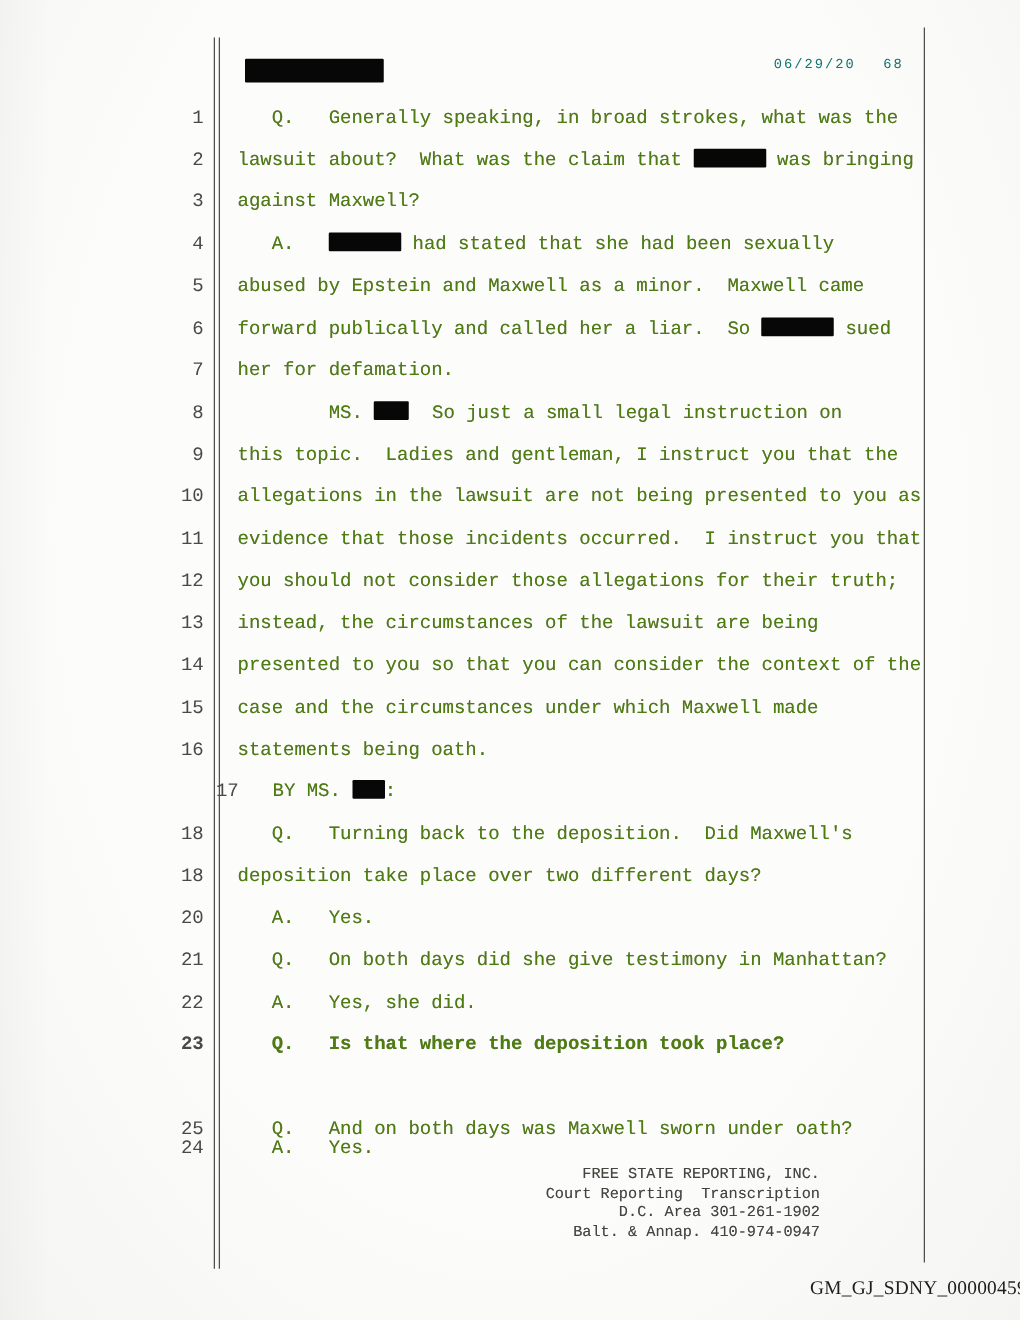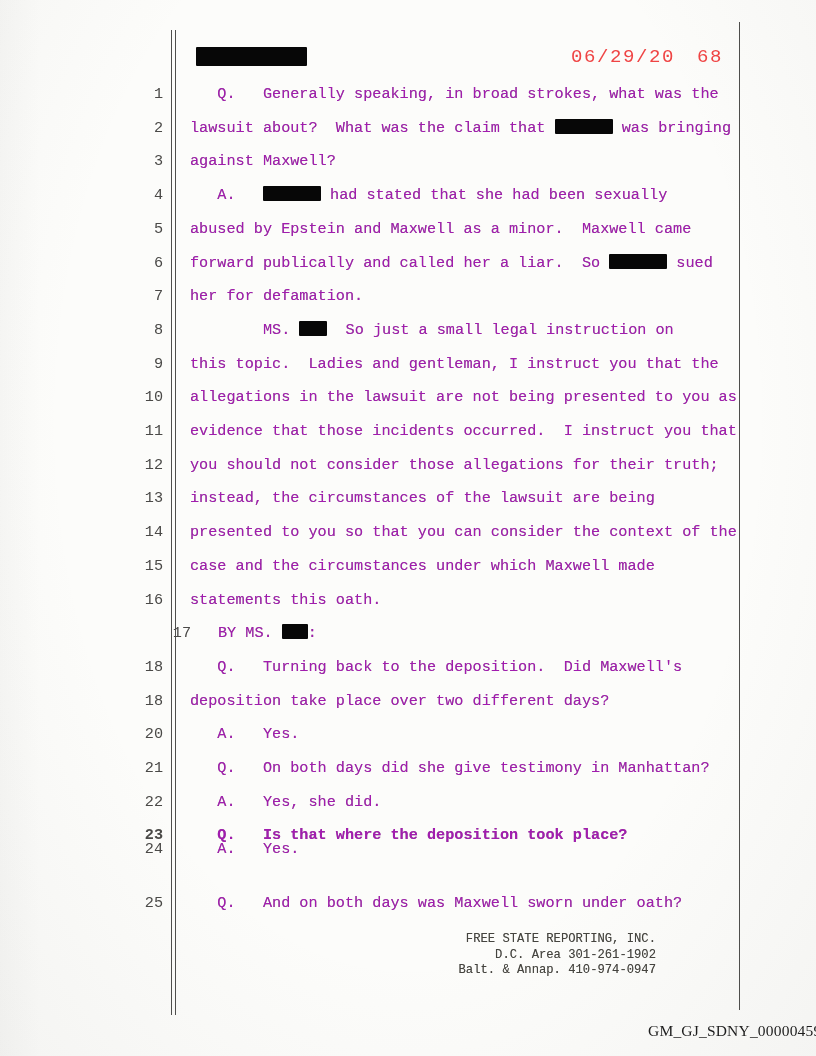--- a/index.html
+++ b/index.html
@@ -26,31 +26,31 @@
   }
   .rule-right{
     position:absolute;left:739px;top:22px;height:988px;width:1.4px;
     background:#4e4e4c;
   }
   .hdr-redaction{
     position:absolute;left:196px;top:47px;height:19px;background:#070707;border-radius:1px;
   }
   .hdr-right{
     position:absolute;top:46px;right:93px;
-    font-size:19px;letter-spacing:1.6px;white-space:pre;color:#ef4444;
+    font-size:11px;letter-spacing:1.6px;white-space:pre;color:#0f766e;
   }
   .hdr-right .pgnum{margin-left:22px;}
   .tr-row{position:absolute;left:0;width:100%;height:22px;}
   .tr-num{
     position:absolute;left:118px;width:45px;text-align:right;
     font-size:15.2px;color:#4a4947;
   }
   .tr-text{
     position:absolute;left:190px;white-space:pre;
-    font-size:15.2px;color:#a21caf;
+    font-size:15.2px;color:#4d7c0f;
     text-shadow:0 0 0.5px rgba(80,78,74,0.55);
   }
   .redaction{
     display:inline-block;height:15px;background:#070707;
     vertical-align:-2px;border-radius:1px;
   }
   .footer{
     position:absolute;left:256px;top:932px;width:400px;
     text-align:right;font-size:12.2px;line-height:15.6px;
     white-space:pre;color:#45443f;
@@ -130,21 +130,21 @@
       <div class="tr-row" style="top: 523.1px;">
         <span class="tr-num">14</span>
         <span class="tr-text">presented to you so that you can consider the context of the</span>
       </div>
       <div class="tr-row" style="top: 556.8px;">
         <span class="tr-num">15</span>
         <span class="tr-text">case and the circumstances under which Maxwell made</span>
       </div>
       <div class="tr-row" style="top: 590.5px;">
         <span class="tr-num">16</span>
-        <span class="tr-text">statements this oath.</span>
+        <span class="tr-text">statements being oath.</span>
       </div>
       <div class="tr-row" style="top: 624.2px; margin-left: 28px;">
         <span class="tr-num">17</span>
         <span class="tr-text">BY MS. <span class="redaction" style="width: 26px;"></span>:</span>
       </div>
       <div class="tr-row" style="top: 657.9px;">
         <span class="tr-num">18</span>
         <span class="tr-text">   Q.   Turning back to the deposition.  Did Maxwell's</span>
       </div>
       <div class="tr-row" style="top: 691.6px;">
@@ -160,27 +160,27 @@
         <span class="tr-text">   Q.   On both days did she give testimony in Manhattan?</span>
       </div>
       <div class="tr-row" style="top: 792.7px;">
         <span class="tr-num">22</span>
         <span class="tr-text">   A.   Yes, she did.</span>
       </div>
       <div class="tr-row" style="top: 826.4px; font-weight: bold;">
         <span class="tr-num">23</span>
         <span class="tr-text">   Q.   Is that where the deposition took place?</span>
       </div>
-      <div class="tr-row" style="top: 840px;">
+      <div class="tr-row" style="top: 909px;">
         <span class="tr-num">24</span>
         <span class="tr-text">   A.   Yes.</span>
       </div>
       <div class="tr-row" style="top: 893.8px;">
         <span class="tr-num">25</span>
         <span class="tr-text">   Q.   And on both days was Maxwell sworn under oath?</span>
       </div>
     </div>
 
-  <div class="footer"><div>FREE STATE REPORTING, INC.</div><div>D.C. Area 301-261-1902</div><div>Balt. &amp; Annap. 410-974-0947</div></div>
+  <div class="footer"><div>FREE STATE REPORTING, INC.</div><div>Court Reporting  Transcription</div><div>D.C. Area 301-261-1902</div><div>Balt. &amp; Annap. 410-974-0947</div></div>
 
   <div class="bates">GM_GJ_SDNY_00000459</div>
 
 </div>
 
 </body></html>

